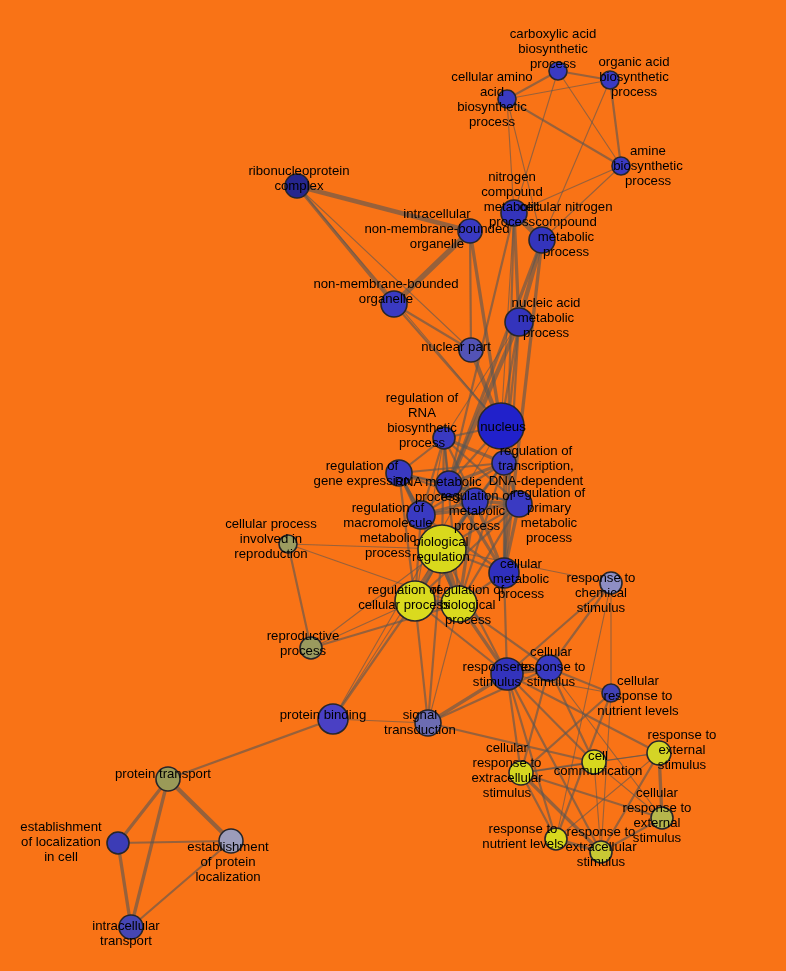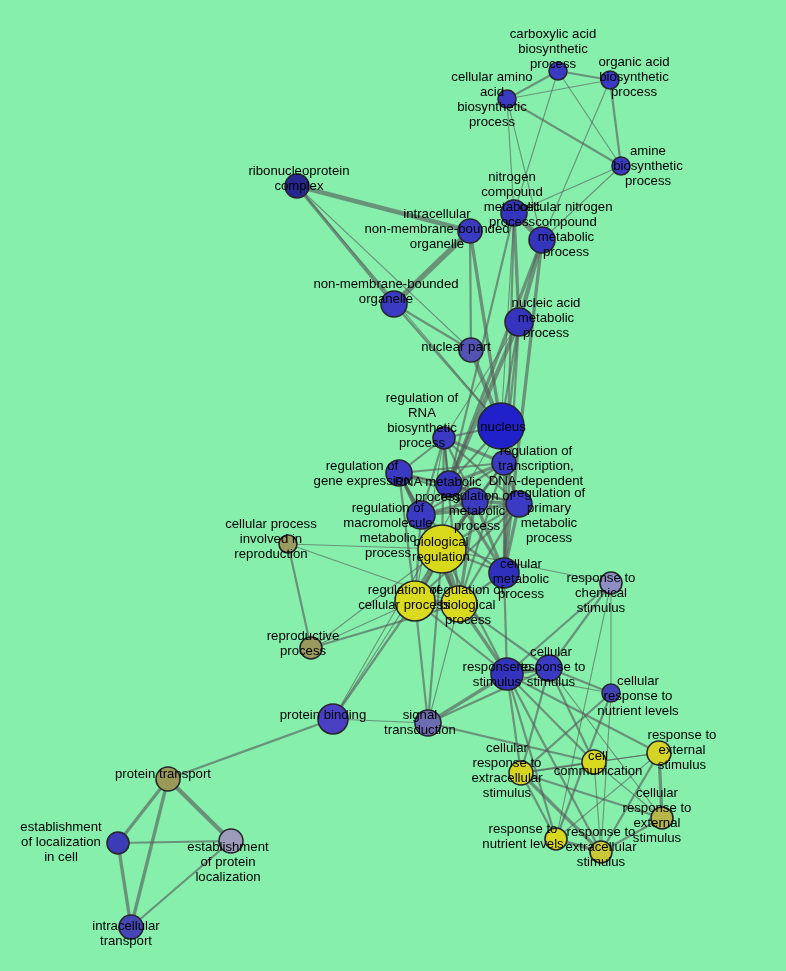--- a/index.html
+++ b/index.html
@@ -4,21 +4,21 @@
 <style>
   html, body {
     margin: 0;
     padding: 0;
     background: #ffffff;
   }
   .graph-wrap {
     position: relative;
     width: 786px;
     height: 971px;
-    background: #86efac;
+    background: #f97316;
     overflow: hidden;
   }
   svg.graph {
     position: absolute;
     left: 0;
     top: 0;
     width: 786px;
     height: 971px;
   }
   svg.graph text {

